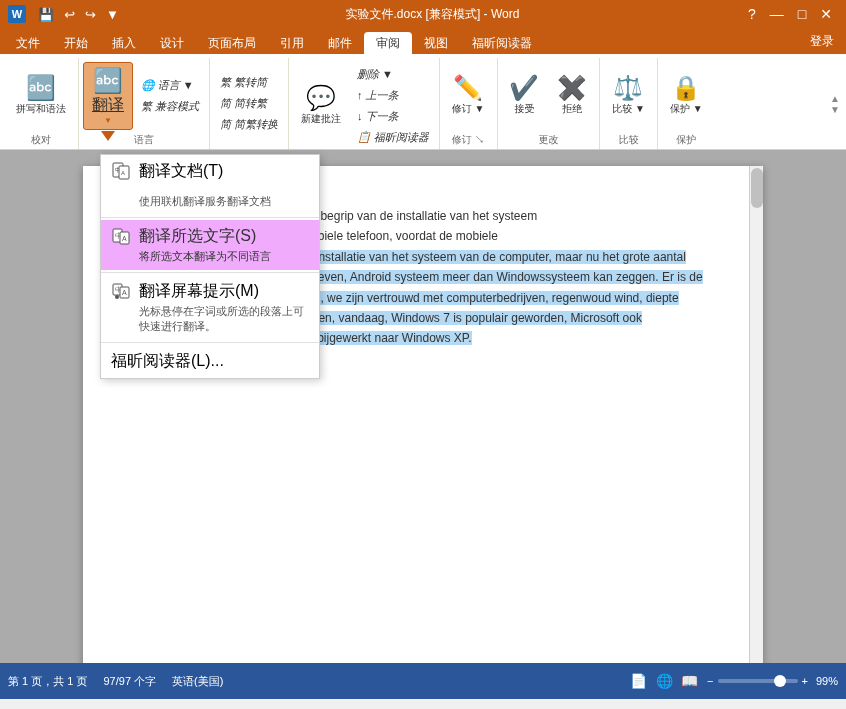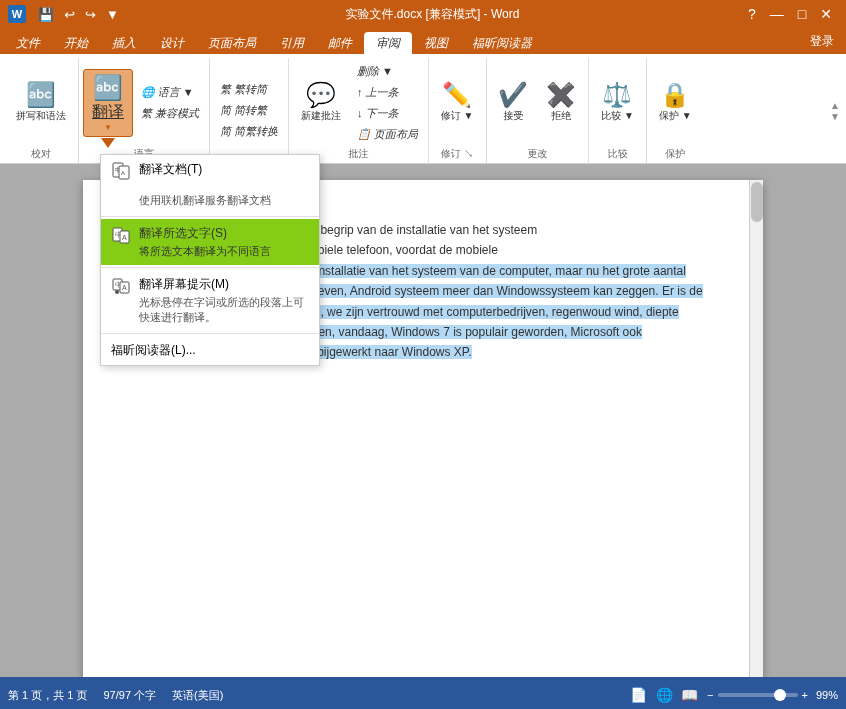--- a/index.html
+++ b/index.html
@@ -82,21 +82,20 @@
     }
     .ribbon-tab {
       padding: 4px 12px;
       color: white;
       cursor: pointer;
       font-size: 12px;
       border-radius: 4px 4px 0 0;
       height: 22px;
       display: flex;
       align-items: center;
-      font-style: italic;
     }
     .ribbon-tab.active {
       background: #fff;
       color: #333;
     }
     .ribbon-login {
       margin-left: auto;
       color: #ffffff;
       font-size: 12px;
       padding: 4px 8px;
@@ -177,38 +176,38 @@
       font-size: 12px;
     }
     .menu-item {
       display: flex;
       align-items: flex-start;
       padding: 6px 10px;
       cursor: pointer;
       gap: 8px;
     }
     .menu-item.highlighted {
-      background: #84cc16;
+      background: #f0abfc;
       color: #333;
     }
     .menu-item-icon {
       width: 20px;
       height: 20px;
       flex-shrink: 0;
       display: flex;
       align-items: center;
       justify-content: center;
       font-size: 14px;
     }
     .menu-item-text {
       flex: 1;
     }
     .menu-item-title {
       font-weight: normal;
-      font-size: 12px;
+      font-size: 16px;
     }
     .menu-item-desc {
       font-size: 11px;
       color: #555;
       margin-top: 2px;
     }
     .menu-item.highlighted .menu-item-desc { color: #333; }
     .menu-separator {
       height: 1px;
       background: #e0e0e0;
@@ -395,24 +394,23 @@
   <div class="group-wrapper">
     <div class="group-content-row">
       <div class="large-btn">
         <span class="lbtn-icon" style="color:#ffa500;">💬</span>
         <span class="lbtn-label">新建批注</span>
       </div>
       <div class="small-btn-group">
         <div class="small-btn">删除 ▼</div>
         <div class="small-btn">↑ 上一条</div>
         <div class="small-btn">↓ 下一条</div>
-        <div class="small-btn">📋 页面布局</div>
-      </div>
-    </div>
-    <div class="group-label-row">批注</div>
+        <div class="small-btn">📋 福昕阅读器</div>
+      </div>
+    </div>
   </div>
 
   <div class="group-wrapper">
     <div class="group-content-row">
       <div class="large-btn">
         <span class="lbtn-icon">✏️</span>
         <span class="lbtn-label">修订 ▼</span>
       </div>
     </div>
     <div class="group-label-row">修订 ↘</div>

